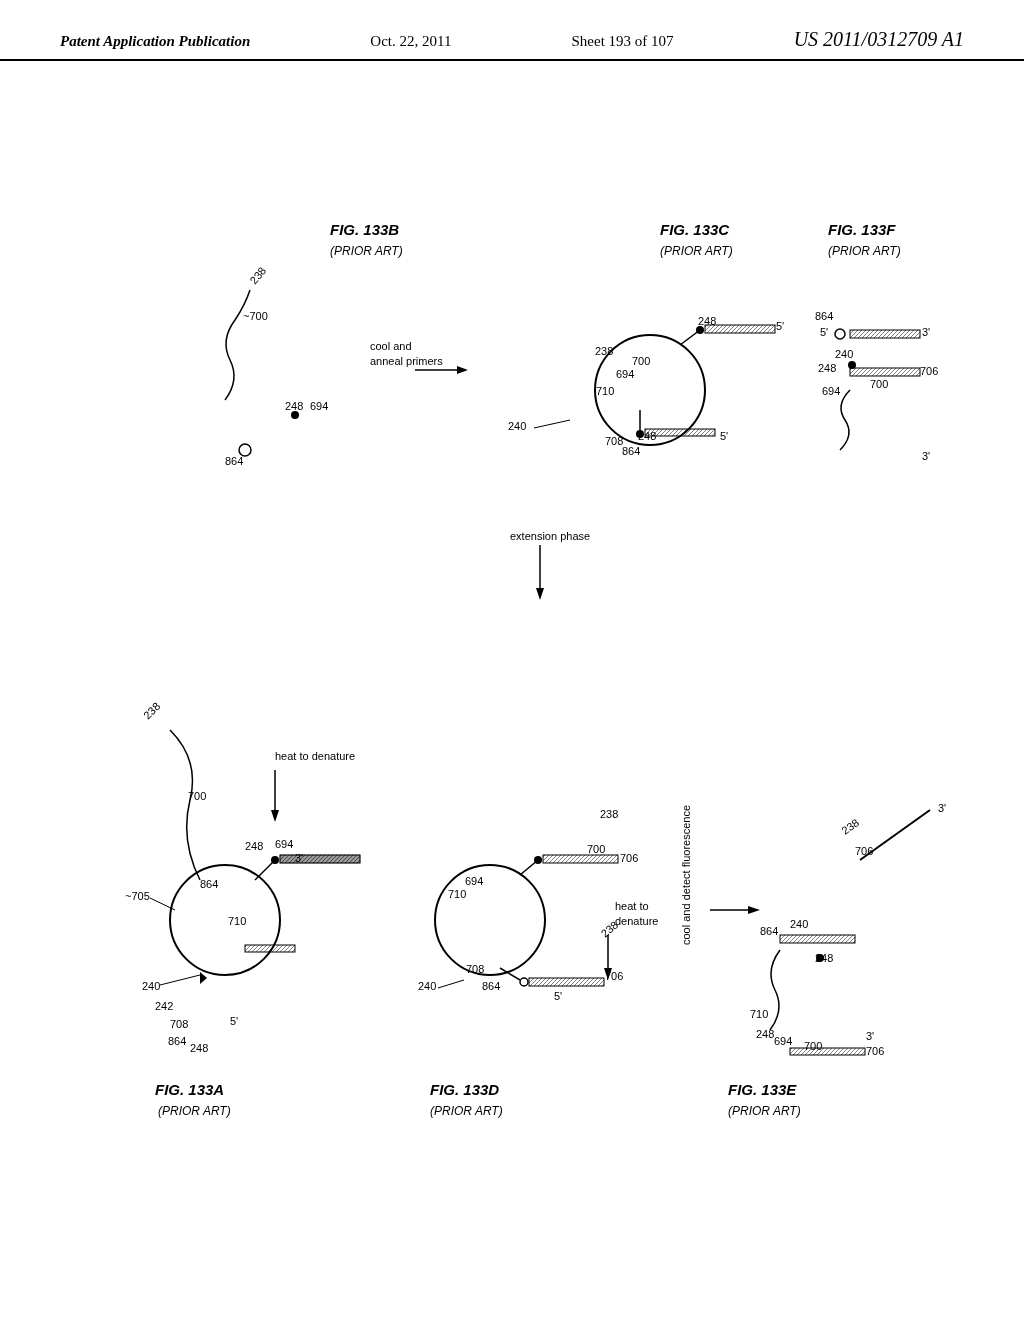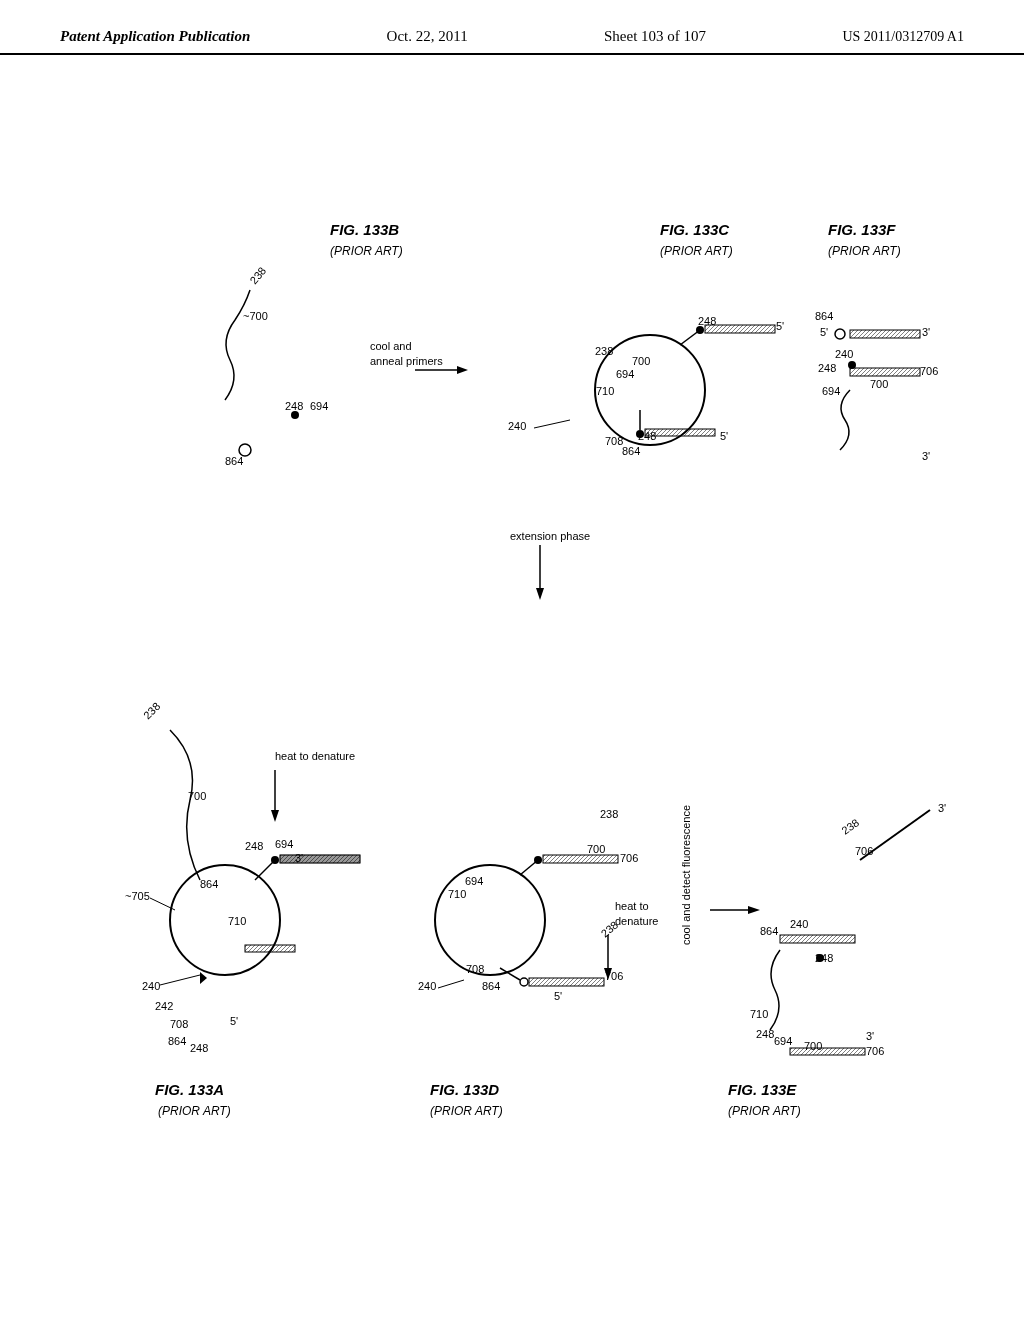--- a/index.html
+++ b/index.html
@@ -28,22 +28,23 @@
     .header-left {
       font-size: 15px;
       font-weight: bold;
       font-style: italic;
     }
     .header-center {
       font-size: 15px;
       font-weight: normal;
     }
     .header-right {
-      font-size: 14px;
+      font-size: 20px;
       font-weight: normal;
+      font-style: italic;
     }
     .diagram-area {
       position: absolute;
       top: 80px;
       left: 60px;
       width: 904px;
       height: 1210px;
     }
     
     .main-svg {
@@ -51,21 +52,21 @@
       height: 1210px;
     }
   </style>
 </head>
 <body>
 
 <div class="page-container">
   <div class="header">
     <span class="header-left">Patent Application Publication</span>
     <span class="header-center">Oct. 22, 2011</span>
-    <span class="header-center">Sheet 103 of 107</span>
+    <span class="header-center">Sheet 193 of 107</span>
     <span class="header-right">US 2011/0312709 A1</span>
   </div>
 
   <div class="diagram-area">
     <svg class="main-svg" viewBox="0 0 904 1210" xmlns="http://www.w3.org/2000/svg">
       <defs>
         <style>
           text { font-family: Arial, sans-serif; font-size: 13px; }
           .italic-label { font-style: italic; font-size: 14px; font-weight: bold; }
           .small-label { font-size: 11px; }

